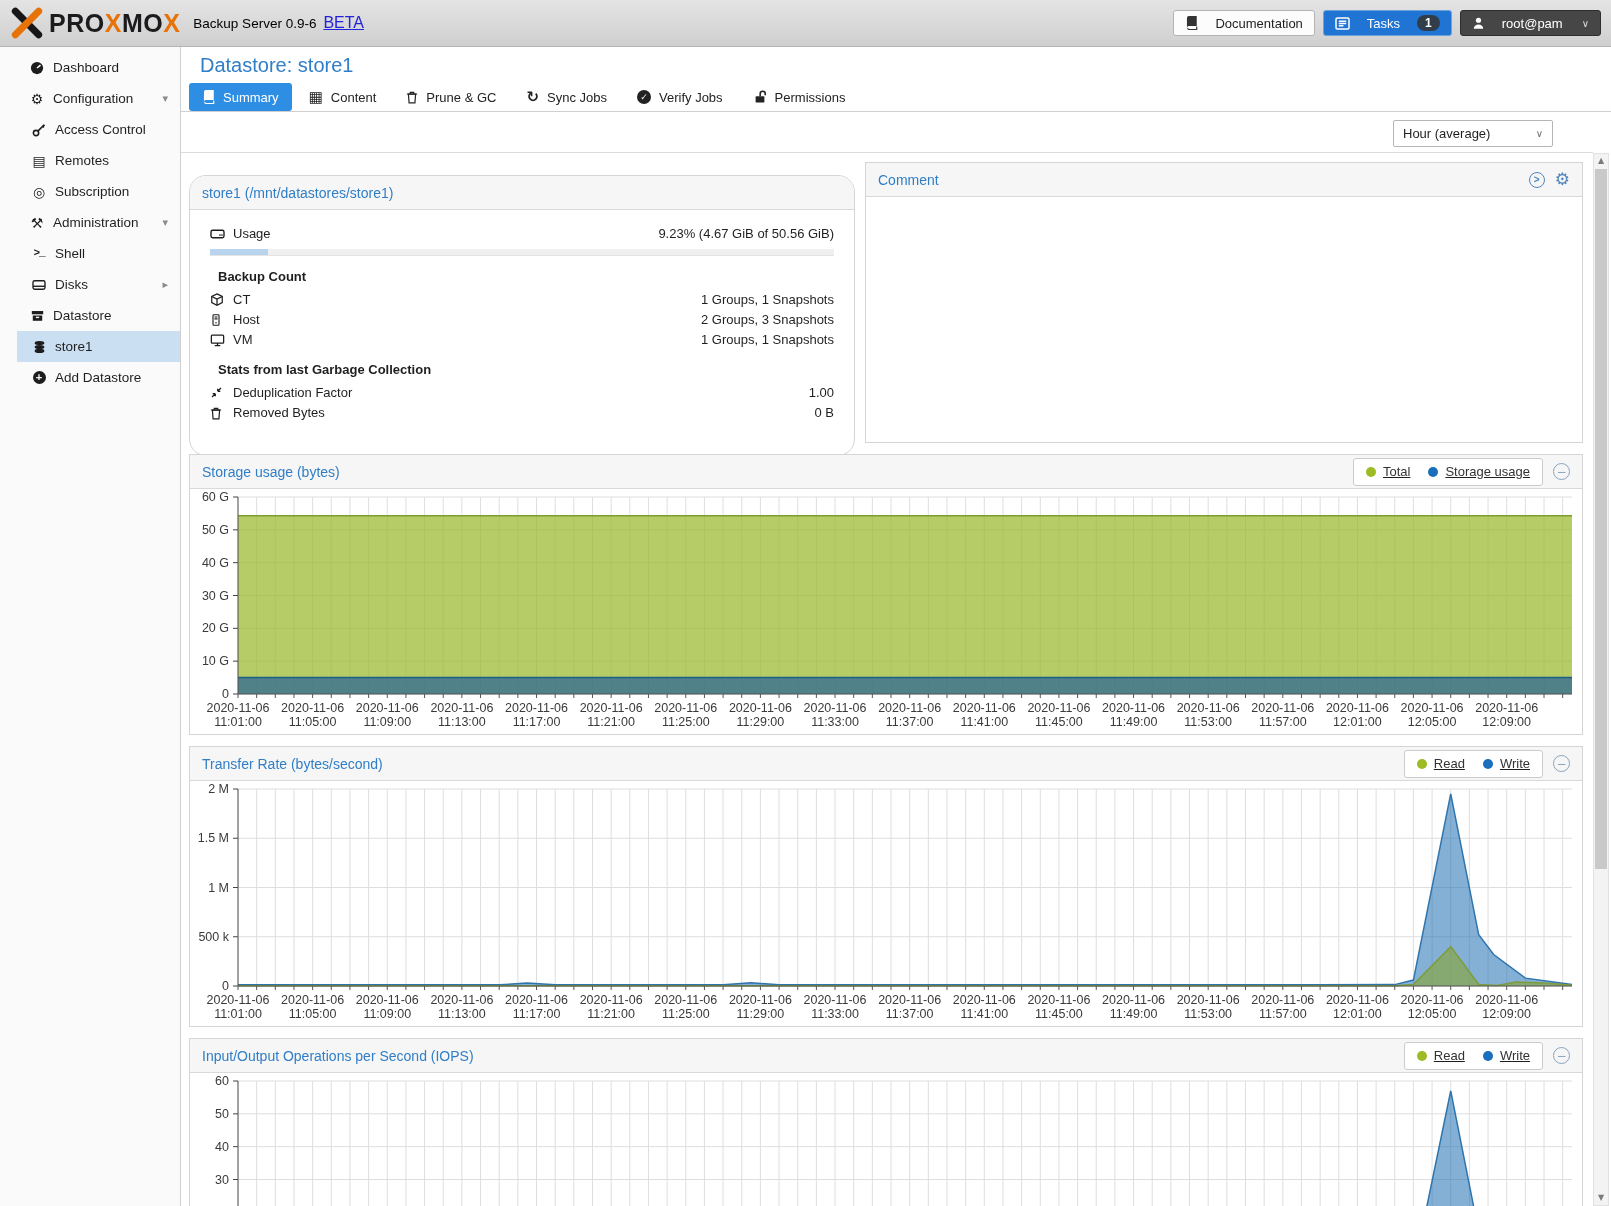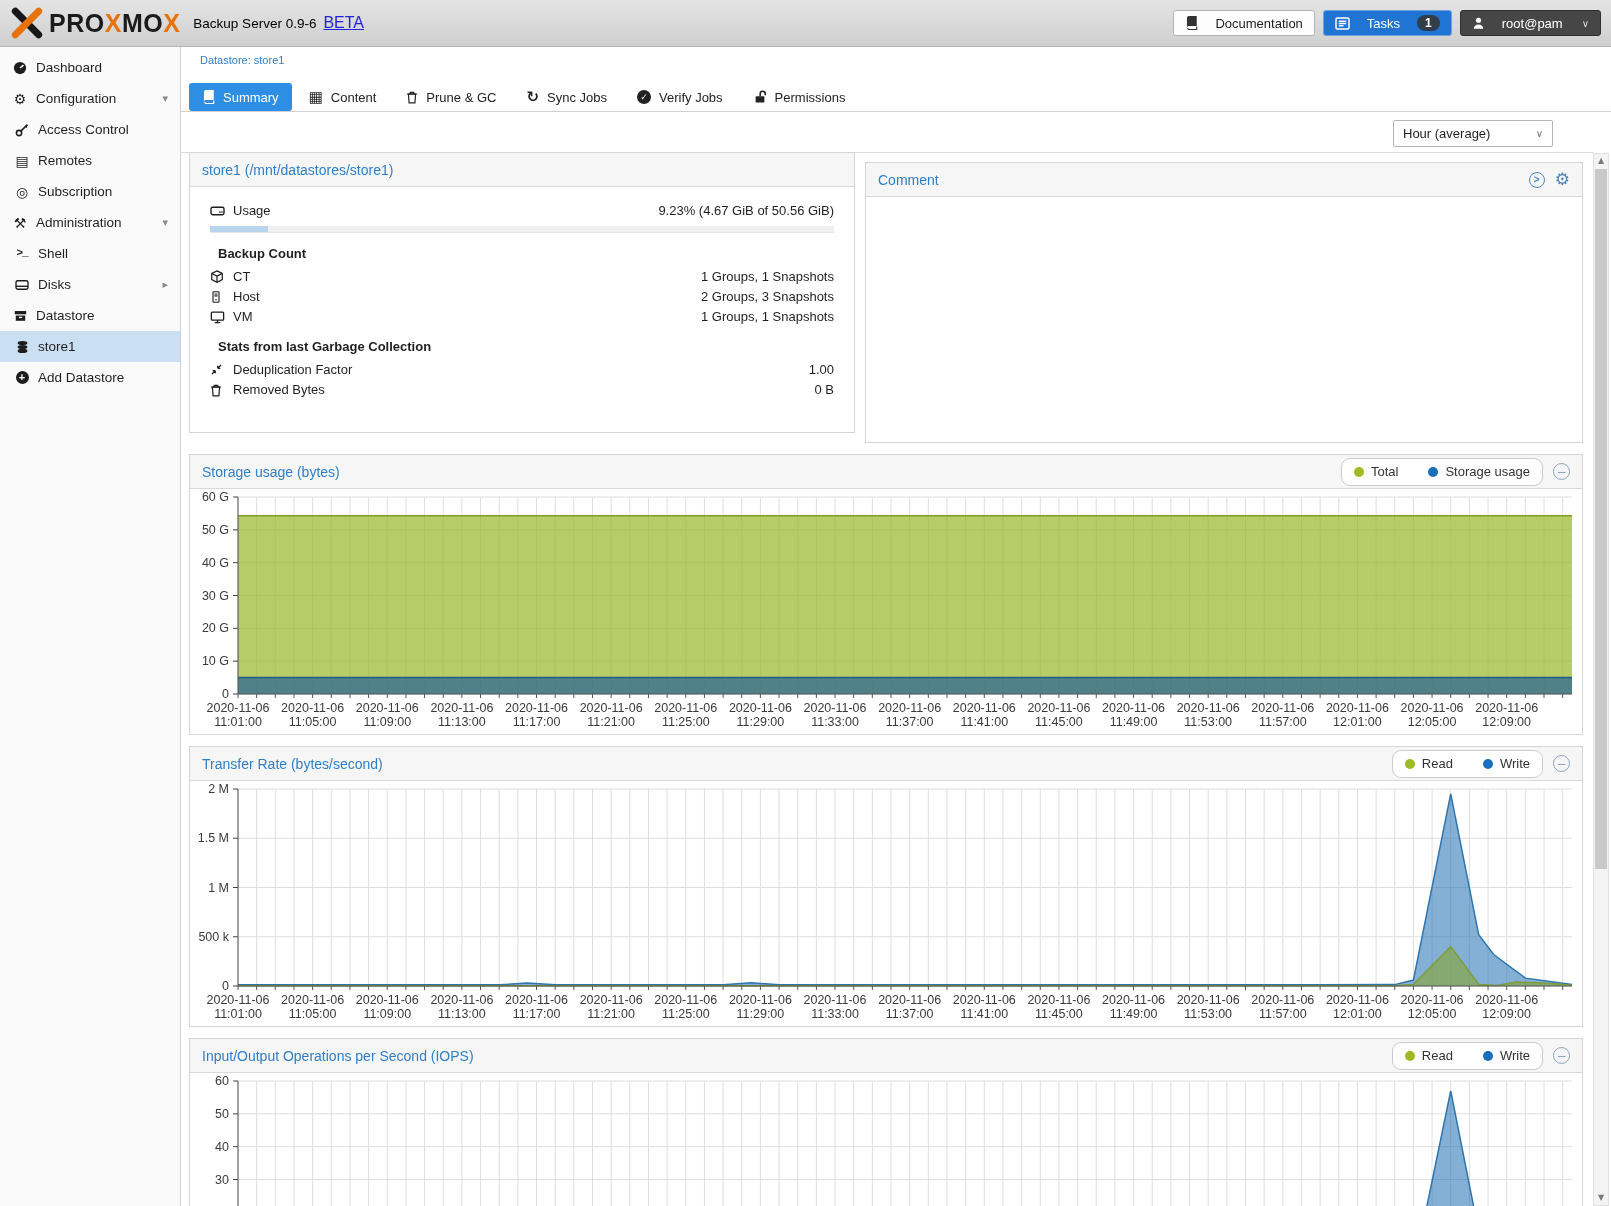--- a/index.html
+++ b/index.html
@@ -21,54 +21,54 @@
     font-size:13px;cursor:pointer;box-sizing:border-box;}
   .btn-doc{background:#fcfcfc;border:1px solid #b3b3b3;color:#222;}
   .btn-tasks{background:#2074d4;border:1px solid #6ba3dd;color:#fff;}
   .badge{background:#313d49;color:#fff;border-radius:9px;padding:1px 8px;font-size:12px;font-weight:bold;}
   .btn-user{background:#464646;border:1px solid #2e2e2e;color:#fff;}
   .btn-user .um-caret{font-size:10px;color:#dcdcdc;margin-left:2px;}
 
   
   #sidebar{position:absolute;top:47px;left:0;width:181px;bottom:0;background:#fafafa;
     border-right:1px solid #cfcfcf;box-sizing:border-box;padding-top:5px;}
-  .sn-item{height:31px;display:flex;align-items:center;padding-left:10px;cursor:pointer;position:relative;font-size:13.5px;}
+  .sn-item{height:31px;display:flex;align-items:center;padding-left:10px;cursor:pointer;position:relative;font-size:13.5px;margin-left:17px;}
   .sn-item.lvl1{padding-left:12px;}
   .sn-item.sel{background:#cbdff2;}
   .sn-icon{width:20px;margin-right:6px;display:inline-flex;justify-content:center;align-items:center;
     color:#1d1d1d;font-size:14px;line-height:1;}
   .sn-caret{position:absolute;right:12px;color:#8a8a8a;font-size:11px;}
   .addc{width:13px;height:13px;border-radius:50%;background:#1d1d1d;color:#fafafa;display:inline-flex;
     align-items:center;justify-content:center;font-size:11px;font-weight:bold;line-height:1;}
   .shell-gl{font-family:"Liberation Mono",monospace;font-weight:bold;font-size:11px;letter-spacing:-1px;}
 
   
   #main{position:absolute;left:181px;top:47px;right:0;bottom:0;}
-  .page-title{position:absolute;left:19px;top:7px;font-size:11px;color:#2f7ec7;}
+  .page-title{position:absolute;left:19px;top:7px;font-size:20px;color:#2f7ec7;}
   .tabbar{position:absolute;left:8px;top:36px;display:flex;gap:4px;height:28px;}
   .tab{display:flex;align-items:center;gap:8px;padding:0 13px;border-radius:3px;color:#232323;cursor:pointer;white-space:nowrap;}
   .tab .tab-icon{display:inline-flex;align-items:center;line-height:1;}
   .tab.active{background:#2e8ee4;color:#fff;}
   .tabbar-line{position:absolute;left:0;right:0;top:64px;border-bottom:1px solid #cfcfcf;}
   .toolbar{position:absolute;left:0;right:18px;top:65px;height:40px;border-bottom:1px solid #dcdcdc;}
   .select{position:absolute;right:40px;top:8px;width:160px;height:27px;border:1px solid #b5b5b5;border-radius:2px;
     background:#fff;display:flex;align-items:center;padding:12px 9px;box-sizing:border-box;cursor:pointer;}
   .select .chev{margin-left:auto;color:#707070;font-size:10px;}
 
   
   .panel{position:absolute;background:#fff;border:1px solid #d5d5d5;box-sizing:border-box;overflow:hidden;}
   .phead{height:34px;background:#f6f6f6;border-bottom:1px solid #d9d9d9;display:flex;align-items:center;
     padding:0 12px;box-sizing:border-box;}
   .ptitle{color:#2f7ec7;font-size:14px;white-space:nowrap;}
   .phead-icons{margin-left:auto;display:flex;gap:10px;align-items:center;}
   .ccr{width:16px;height:16px;border:1.5px solid #4f86bd;color:#4f86bd;border-radius:50%;display:inline-flex;
     align-items:center;justify-content:center;font-size:10px;font-weight:bold;cursor:pointer;box-sizing:border-box;}
   .gear{color:#4f86bd;font-size:17px;cursor:pointer;line-height:1;}
-  .legend{margin-left:auto;display:flex;gap:30px;align-items:center;background:#fff;border:1px solid #ccc;
-    border-radius:9px;padding:3px 12px;height:20px;box-sizing:content-box;}
+  .legend{margin-left:auto;display:flex;gap:18px;align-items:center;background:#fff;border:1px solid #ccc;
+    border-radius:3px;padding:3px 12px;height:20px;box-sizing:content-box;text-decoration:underline;}
   .litem{display:inline-flex;align-items:center;cursor:pointer;color:#333;}
   .dot{width:10px;height:10px;border-radius:50%;display:inline-block;margin-right:7px;}
   .collapse{width:17px;height:17px;border:1px solid #8aa4bf;color:#8aa4bf;border-radius:50%;display:inline-flex;
     align-items:center;justify-content:center;font-size:12px;margin-left:10px;cursor:pointer;flex:none;box-sizing:border-box;}
 
   .pbody{padding:13px 20px;}
   .row{display:flex;align-items:center;height:19px;margin:1px 0;}
   .ricon{width:23px;display:inline-flex;align-items:center;color:#1d1d1d;}
   .rval{margin-left:auto;}
   .sect{font-weight:bold;margin:13px 8px 6px;}
@@ -261,21 +261,21 @@
     </div>
     <div class="tabbar-line"></div>
 
     <div class="toolbar">
       <div class="select">
         <span>Hour (average)</span>
         <span class="chev uni">∨</span>
       </div>
     </div>
 
-    <section class="panel" style="left:8px;top:105px;width:666px;height:281px;">
+    <section class="panel" style="left:8px;top:128px;width:666px;height:281px;border-radius:17px;">
       <div class="phead">
         <span class="ptitle">store1 (/mnt/datastores/store1)</span>
       </div>
       <div class="pbody">
         <div class="row">
           <span class="ricon">
             <svg width="15" height="13" viewBox="0 0 16 14" fill="none" stroke="#1d1d1d" stroke-width="1.5">
                 <rect x="1" y="3.5" width="14" height="8" rx="1.8"></rect>
                 <circle cx="10.6" cy="8.6" r="0.9" fill="#1d1d1d" stroke="none"></circle>
                 <circle cx="12.8" cy="8.6" r="0.9" fill="#1d1d1d" stroke="none"></circle>

